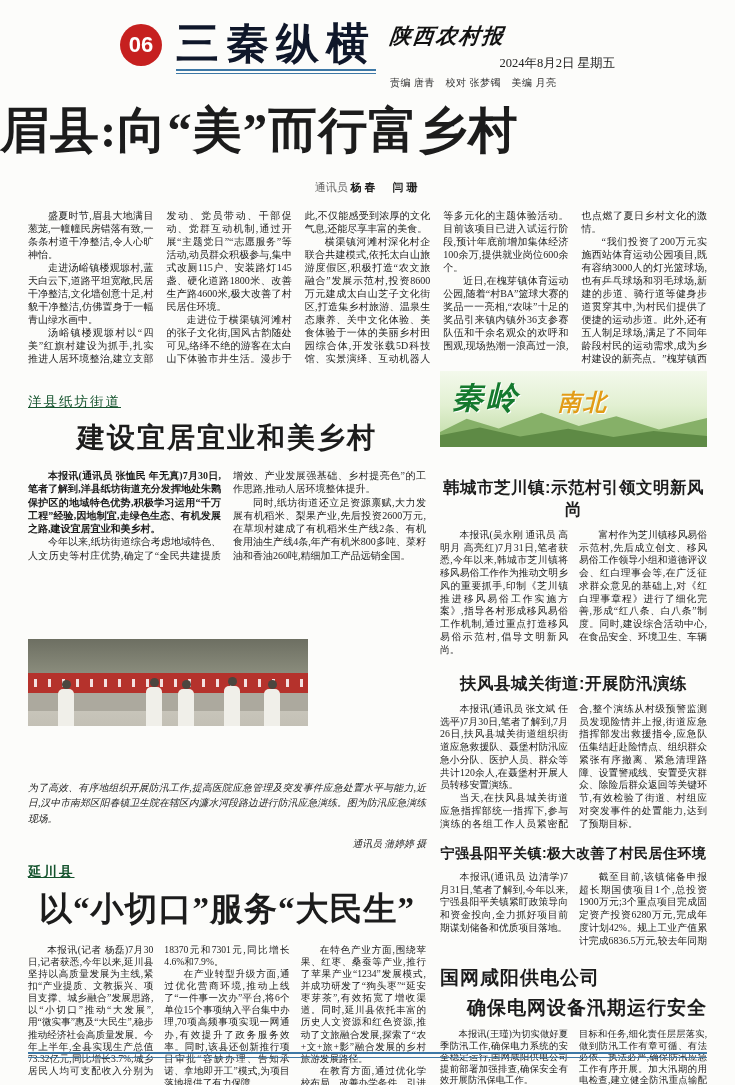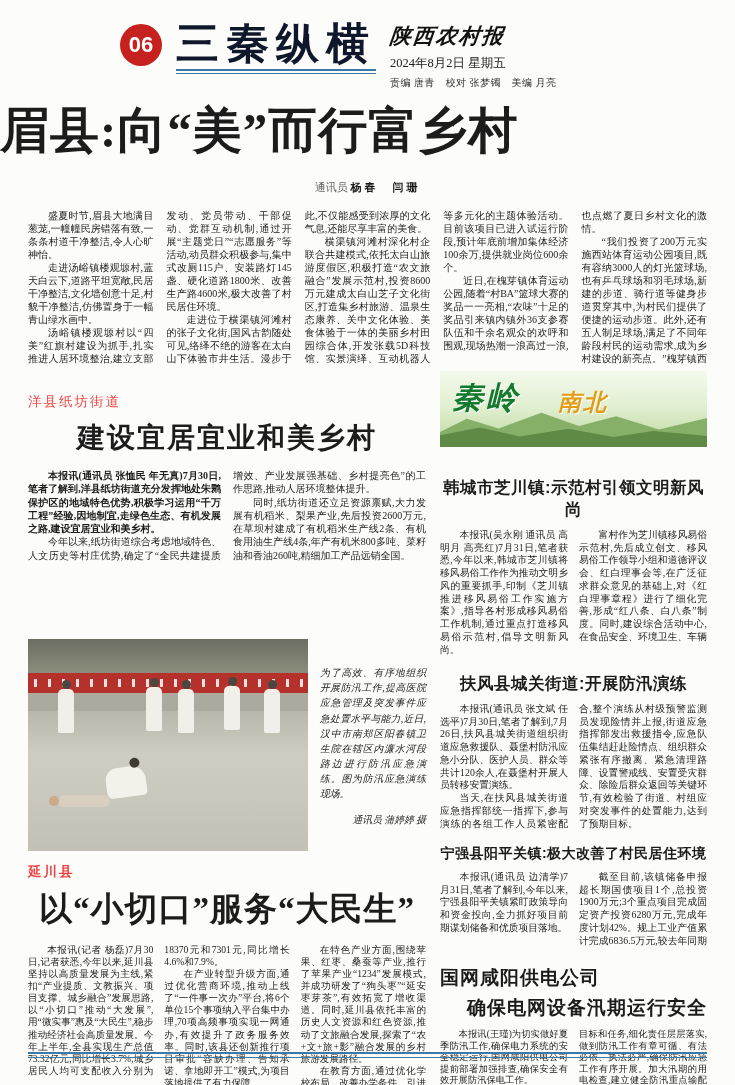--- a/index.html
+++ b/index.html
@@ -14,45 +14,45 @@
   .pagenum { width:42px; height:42px; border-radius:50%; background:#c6201f; color:#fff;
     font-family:"Liberation Sans",sans-serif; font-weight:bold; font-size:22px;
     display:flex; align-items:center; justify-content:center; margin-top:8px; }
   .section-wrap { margin-top:4px; }
   .section-title { font-size:43px; font-weight:900; color:#0f172a; letter-spacing:7px; line-height:1.1;
     font-family:"Liberation Serif",serif; }
   .dbl-line { height:5px; border-top:2px solid #3d78a6; border-bottom:1px solid #3d78a6; margin-top:2px; }
   .mast-right { width:225px; padding-top:6px; }
   .paper-logo { font-size:21px; font-weight:900; font-style:italic; letter-spacing:2px; color:#111;
     transform:skewX(-6deg); }
-  .date-line { font-size:12.5px; margin-top:5px; color:#222; }
+  .date-line { font-size:12.5px; margin-top:5px; color:#222;text-align:right; }
   .staff-line { font-size:10px; margin-top:4px; color:#333; letter-spacing:.5px; }
   
   .main-headline { text-align:left; font-size:49px; font-weight:900; letter-spacing:1px;
     margin-top:6px; font-family:"Liberation Serif",serif; }
   .main-byline { text-align:center; font-size:11px; margin-top:16px; }
   .main-byline .lbl { color:#666; margin-right:0; }
   .main-byline .names { font-weight:bold; letter-spacing:3px; }
   .main-body { margin:14px 28px 0; height:158px; overflow:hidden;
     column-count:5; column-gap:13px; font-size:10px; line-height:1.3; text-align:justify; }
   .main-body p, .art-body p { text-indent:2em; }
   
   .lower { display:flex; gap:14px; margin:4px 28px 0; }
   .colL { width:398px; flex:0 0 398px; padding-top:22px; }
   .colR { flex:1; }
-  .kicker { font-size:13.5px; letter-spacing:2px; color:#ef4444; }
+  .kicker { font-size:13.5px; letter-spacing:2px; color:#14532d;text-decoration:underline; }
   .kicker.bold { font-weight:bold; }
   .h-sans { font-family:"Liberation Sans","DejaVu Sans",sans-serif; font-weight:bold; text-align:center; }
   .h-serif { font-family:"Liberation Serif",serif; font-weight:900; text-align:center; }
   .yx-head { font-size:28px; margin:8px 0 12px; letter-spacing:2px; }
   .art-body { text-align:justify; overflow:hidden; }
   .yx-body { height:158px; column-count:2; column-gap:12px; font-size:10px; line-height:1.33; }
   .lead { font-weight:bold; }
   
-  .photo-row { display:flex; gap:12px; margin-top:8px; height:212px; }
+  .photo-row { display:flex; gap:28px; margin-top:8px; height:212px;flex-direction:column; }
   .photo { position:relative; width:280px; height:212px; overflow:hidden;
     background:linear-gradient(180deg,#9a9890 0%,#b9b6ac 34%,#cfccc2 55%,#c3c0b5 100%); }
   .ph-hedge { position:absolute; top:0; left:0; right:0; height:34px;
     background:linear-gradient(180deg,#6d6f62,#8a8c7c); }
   .ph-banner { position:absolute; top:34px; left:0; right:0; height:20px; background:#b5322c;
     background-image:repeating-linear-gradient(90deg,rgba(255,255,255,.85) 0 3px,transparent 3px 14px);
     background-size:100% 8px; background-position:6px 6px; background-repeat:no-repeat; }
   .ph-wall { position:absolute; top:54px; left:0; right:0; height:18px; background:#aca99e; }
   .fig { position:absolute; width:16px; height:44px; background:#f0efe9; border-radius:5px 5px 2px 2px; }
   .fig::before { content:""; position:absolute; top:-9px; left:4px; width:9px; height:9px; border-radius:50%; background:#4b463f; }

